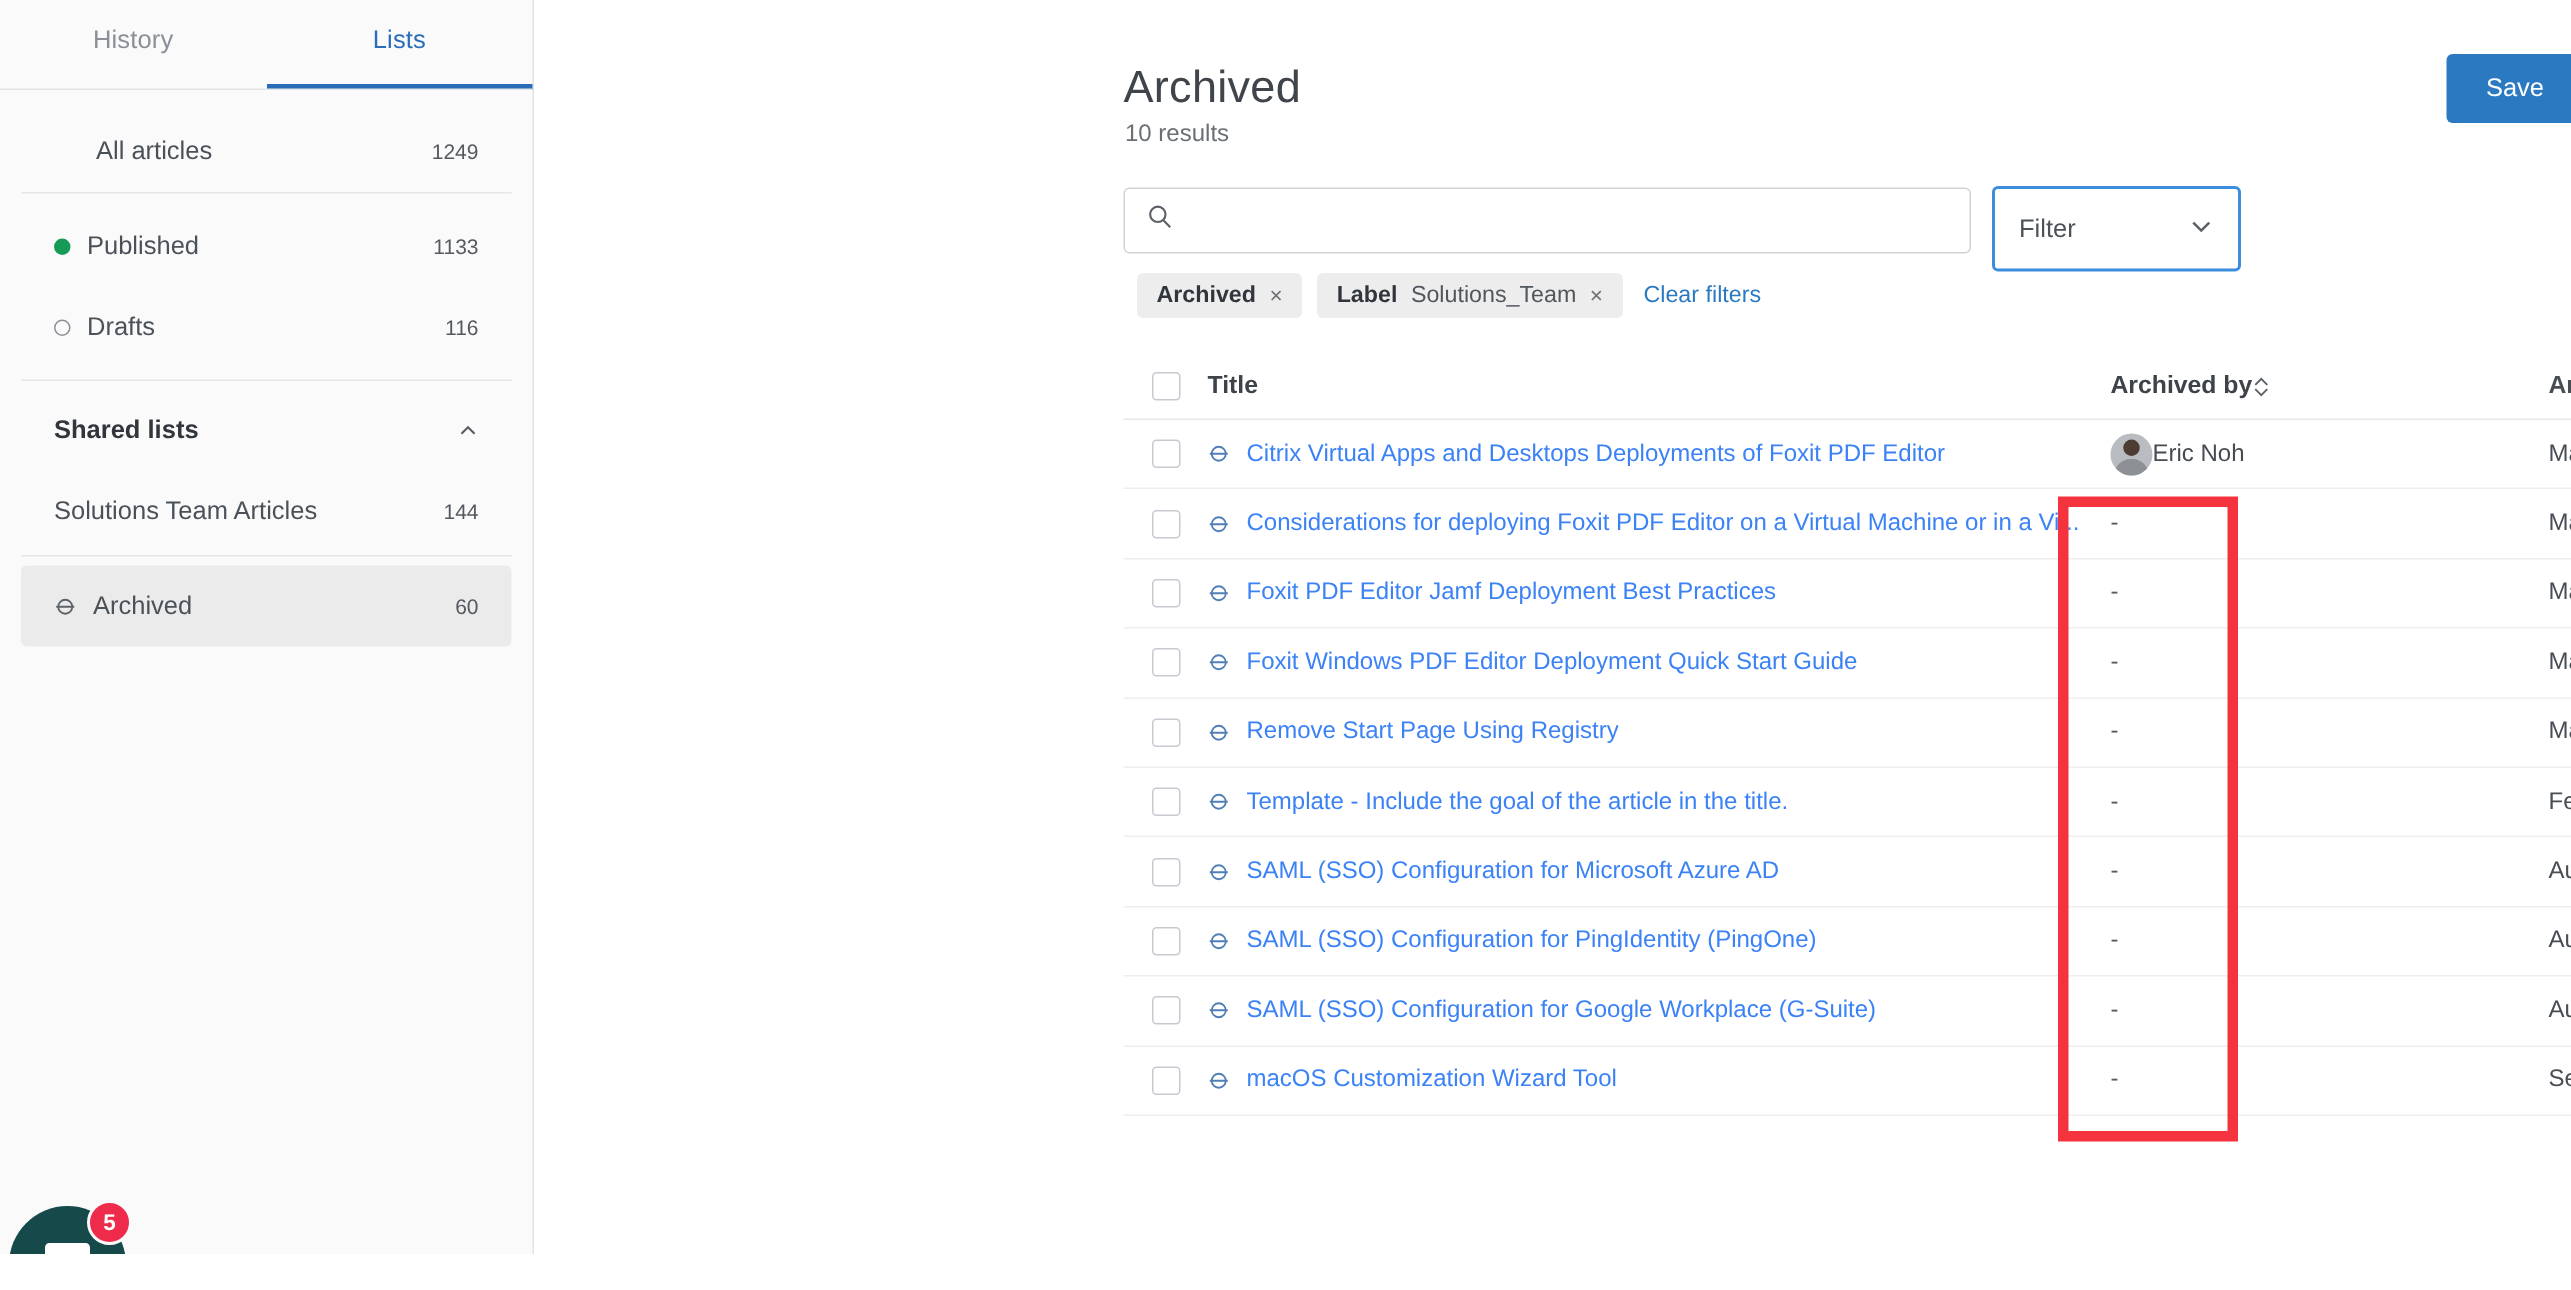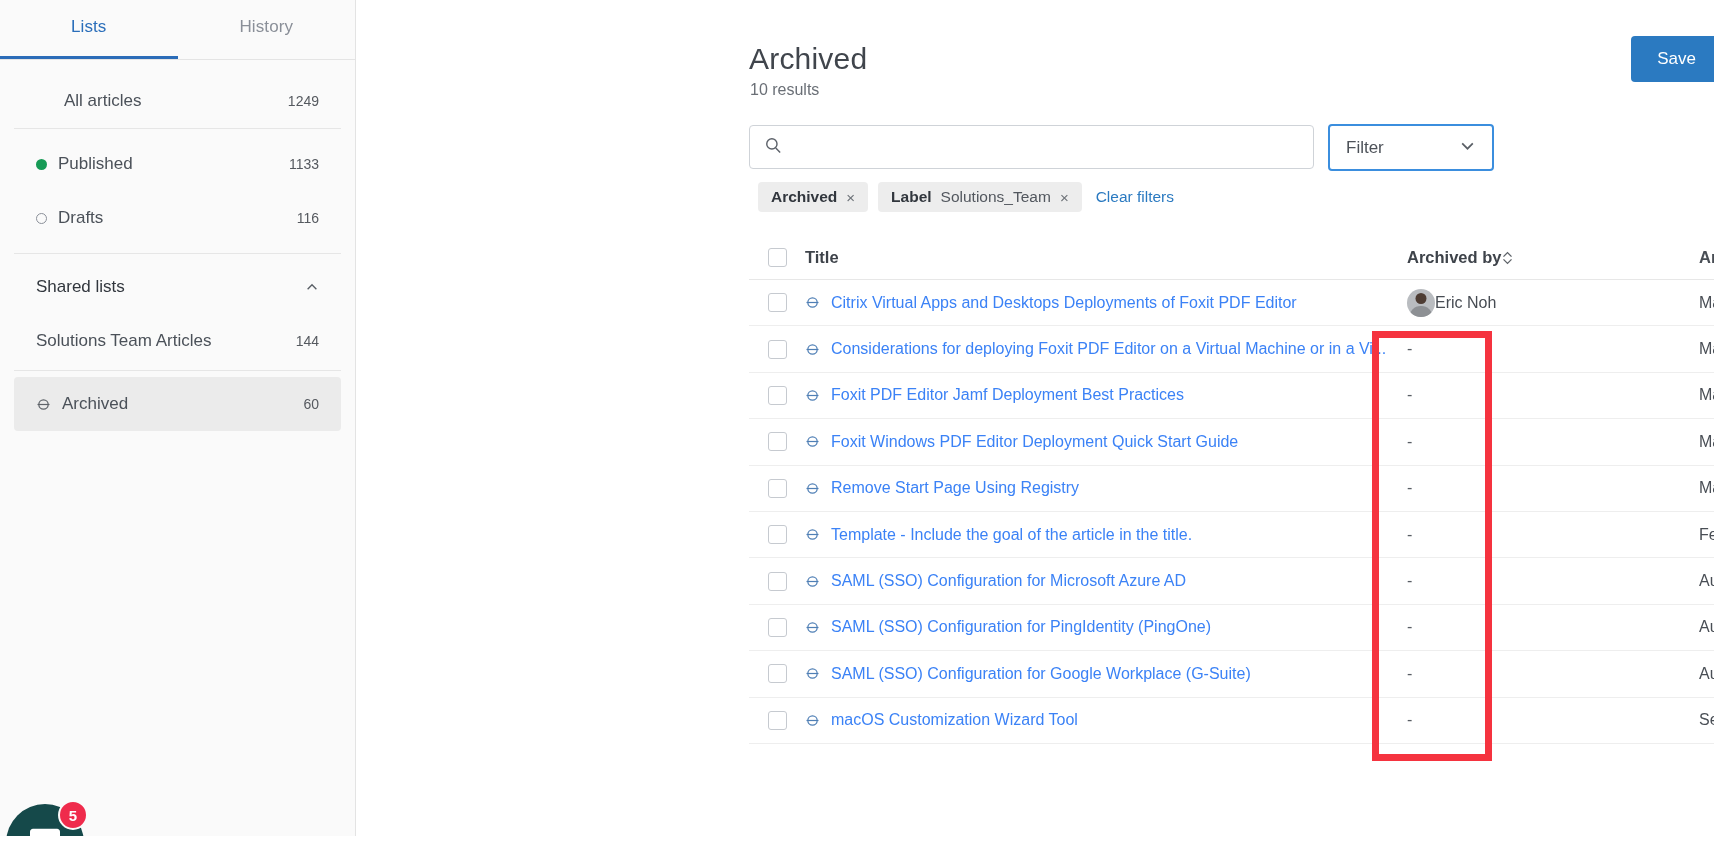--- a/index.html
+++ b/index.html
@@ -52,21 +52,21 @@
     padding: 0 22px;
     font-size: 17px;
     color: #4b5159;
     cursor: pointer;
     border-radius: 4px;
     position: relative;
   }
   .side-row .lbl { flex: 1; display:flex; align-items:center; gap:11px; }
   .side-row .cnt { color: #55595f; font-size: 14px; }
   .side-row.selected { background: #ebebeb; }
-  .side-row.bold .lbl { font-weight: normal; color:#31363d; }
+  .side-row.bold .lbl { font-weight: bold; color:#31363d; }
   .divider { height: 1px; background: #e6e6e6; margin: 0 14px; }
   .dot-green {
     width: 11px; height: 11px; border-radius: 50%;
     background: #169a55; display:inline-block;
   }
   .dot-hollow {
     width: 11px; height: 11px; border-radius: 50%;
     border: 1.6px solid #8b9099; display:inline-block;
   }
   .chev-up { width: 14px; height: 14px; display:block; }
@@ -123,21 +123,21 @@
   }
   #search-box svg { width: 19px; height: 19px; flex: 0 0 19px; }
   #search-input {
     border: none; outline: none; background: transparent;
     font-size: 16px; color: #3f444b;
     margin-left: 10px; flex: 1;
     font-family: "Liberation Sans", sans-serif;
   }
   #filter-btn {
     margin-left: 14px;
-    width: 166px; height: 47px;
+    width: 166px; height: 57px;
     border: 2px solid #3b8ede; border-radius: 4px;
     background: #fff;
     display: flex; align-items: center; justify-content: space-between;
     padding: 0 16px;
     font-size: 17px; color: #4d5259;
     cursor: pointer;
     margin-top: -1px;
   }
   #filter-btn svg { width: 17px; height: 17px; }
 
@@ -220,25 +220,25 @@
   }
 </style>
 </head>
 <body>
 
 <div id="app">
 
   <div id="sidebar">
 
     <div class="tabs">
+      <div class="tab">
+        <span>History</span>
+      </div>
       <div class="tab active">
         <span>Lists</span>
-      </div>
-      <div class="tab">
-        <span>History</span>
       </div>
     </div>
 
     <div class="side-section" style="margin-top:14px;margin-left:28px;">
       <div class="side-row">
         <span class="lbl">All articles</span>
         <span class="cnt">1249</span>
       </div>
     </div>
     <div class="divider"></div>

